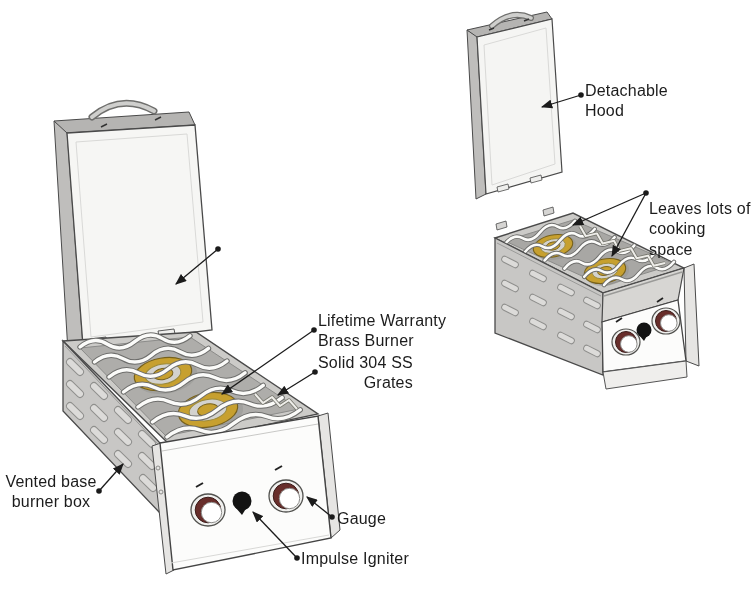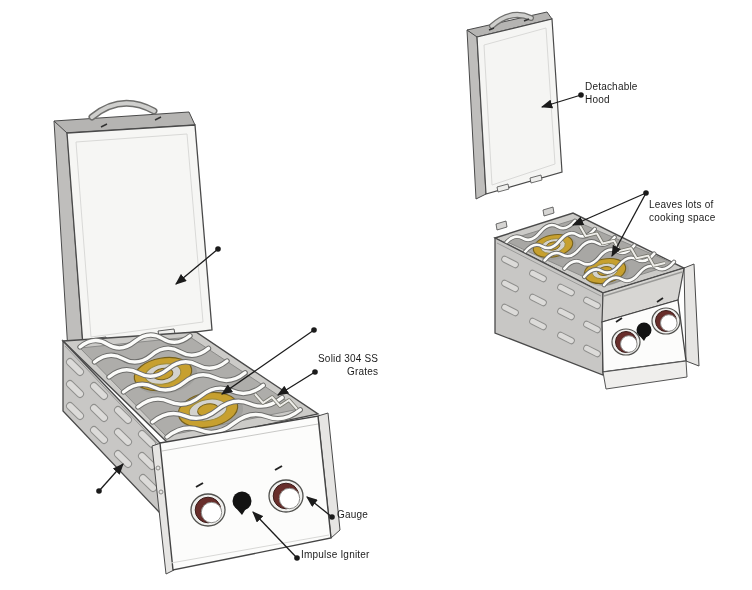--- a/index.html
+++ b/index.html
@@ -6,21 +6,21 @@
   .stage{
     position:relative;
     width:752px;height:590px;
     background:#ffffff;
     overflow:hidden;
     font-family:"Liberation Sans",sans-serif;
   }
   .stage svg{position:absolute;left:0;top:0;}
   .label{
     position:absolute;
-    font-size:10px;
+    font-size:16px;
     line-height:1.28;
     color:#1c1c1c;
     white-space:pre-line;
     letter-spacing:.2px;
   }
   .label.center{text-align:center;}
   
   .tuL{stroke:#6e6e6c;stroke-width:5.4;fill:none;stroke-linecap:round;}
   .toL{stroke:#fbfbf9;stroke-width:3.4;fill:none;stroke-linecap:round;}
   .tuR{stroke:#6e6e6c;stroke-width:4.4;fill:none;stroke-linecap:round;}
@@ -266,22 +266,26 @@
 
     <circle class="ldot" cx="581" cy="95" r="2.8"></circle>
     <path class="leader" d="M581,95 L542,107" marker-end="url(#arrow)"></path>
 
     <circle class="ldot" cx="646" cy="193" r="2.8"></circle>
     <path class="leader" d="M646,193 L573,225" marker-end="url(#arrow)"></path>
     <path class="leader" d="M646,193 L612,256" marker-end="url(#arrow)"></path>
   </g>
 </svg>
 
+  <div class="label" style="left:318px;top:311px;">Lifetime Warranty
+Brass Burner</div>
   <div class="label" style="left:318px;top:353px;text-align:right;">Solid 304 SS
 Grates</div>
+  <div class="label center" style="left:0px;top:472px;width:102px;">Vented base
+burner box</div>
   <div class="label" style="left:337px;top:509px;">Gauge</div>
   <div class="label" style="left:301px;top:549px;">Impulse Igniter</div>
   <div class="label" style="left:585px;top:81px;">Detachable
 Hood</div>
   <div class="label" style="left:649px;top:179px;margin-top:20px;">Leaves lots of
 cooking space</div>
 
 </div>
 
 </body></html>

